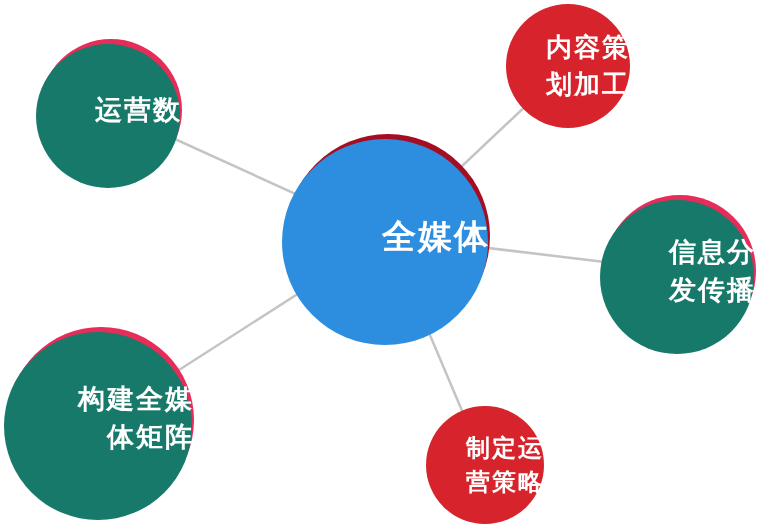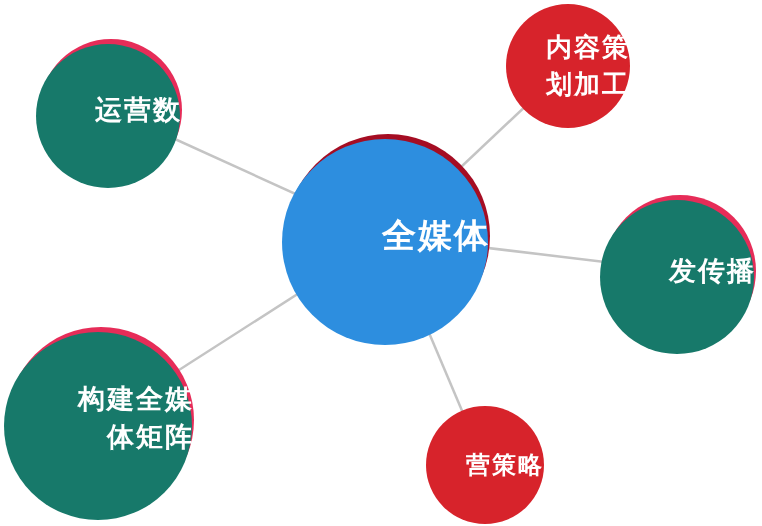--- a/index.html
+++ b/index.html
@@ -53,21 +53,20 @@
   .ring { isolation: isolate; }
   .ring-teal::before { background: #17796a; }
   .ring-blue::before { background: #2d8edf; }
 
   
   .n-main {
     left: 286px; top: 134px;
     width: 204px; height: 204px;
     background: #a50d23;
     font-size: 34px;
-    font-family: Liberation Serif, serif;
   }
   
   .n-tl {
     left: 40px; top: 39px;
     width: 142px; height: 142px;
     background: #e62c58;
     font-size: 27px;
   }
   
   .n-tr {
@@ -119,24 +118,26 @@
   <div class="node n-tl ring ring-teal">
     <span class="ln">运营数</span>
   </div>
 
   <div class="node n-tr">
     <span class="ln">内容策</span>
     <span class="ln">划加工</span>
   </div>
 
   <div class="node n-r ring ring-teal">
+    <span class="ln">信息分</span>
     <span class="ln">发传播</span>
   </div>
 
   <div class="node n-bc">
+    <span class="ln">制定运</span>
     <span class="ln">营策略</span>
   </div>
 
   <div class="node n-bl ring ring-teal">
     <span class="ln">构建全媒</span>
     <span class="ln">体矩阵</span>
   </div>
 
 </div>
 

